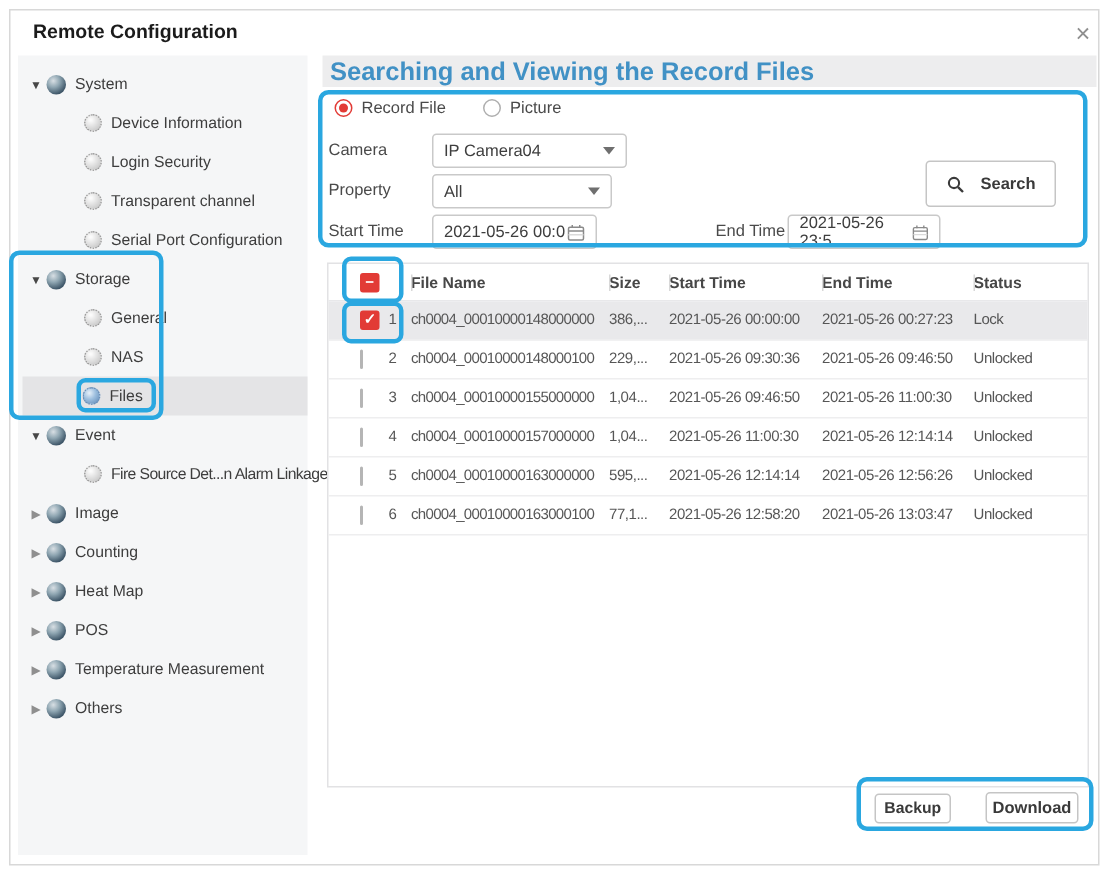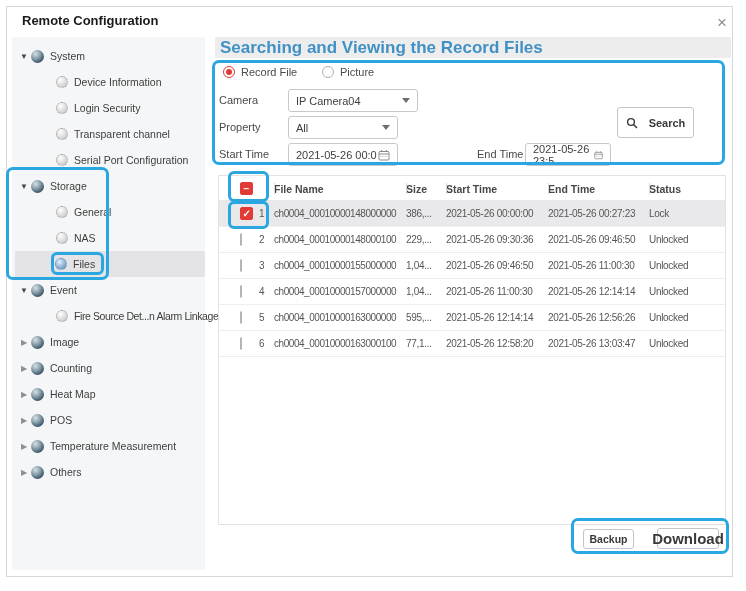--- a/index.html
+++ b/index.html
@@ -38,38 +38,38 @@
          display:flex;align-items:center;padding:0 7px;font-size:11px;color:#3e3e3e;cursor:pointer}
   .caret{margin-left:auto;width:0;height:0;border-left:4px solid transparent;border-right:4px solid transparent;
          border-top:5px solid #6f6f6f}
   .radio-item{position:absolute;display:flex;align-items:center;gap:6px;font-size:11px;color:#4a4a4a;cursor:pointer}
   .radio{width:12px;height:12px;border-radius:50%;border:1px solid #afafaf;background:#fff;
          display:flex;align-items:center;justify-content:center;flex:0 0 12px}
   .radio.sel{border-color:#e23b36}
   .radio.sel i{display:block;width:6px;height:6px;border-radius:50%;background:#e23b36}
   .btn{border:1px solid #c5c5c5;border-radius:3px;background:#fff;display:flex;align-items:center;
        justify-content:center;font-weight:bold;color:#3a3a3a;cursor:pointer}
-  .search-btn{position:absolute;left:617px;top:107px;width:77px;height:31px;font-size:11px;gap:11px}
+  .search-btn{position:absolute;left:617px;top:107px;width:87px;height:31px;font-size:11px;gap:11px}
 
   
   .tablebox{position:absolute;left:218px;top:175px;width:508px;height:350px;border:1px solid #e2e2e4;background:#fff}
   .grid{display:grid;grid-template-columns:40px 15px 132px 40px 102px 101px 1fr;align-items:center}
   .thead{height:25px;font-size:10.5px;font-weight:bold;color:#474747;border-bottom:1px solid #e8e8ea}
   .th{position:relative;height:25px;display:flex;align-items:center}
   .th.sep::before{content:"";position:absolute;left:0;top:7px;width:1px;height:11px;background:#d8d8d8}
   .tr{height:26px;font-size:10px;letter-spacing:-0.3px;color:#565656;border-bottom:1px solid #eeeeef;cursor:pointer}
   .tr.selected{background:#e9e9eb}
   .cb{width:13px;height:13px;border:1px solid #b5b5b5;border-radius:2px;background:#fff;margin-left:21px;cursor:pointer}
   .cb.red{border-color:#e23b36;background:#e23b36;color:#fff;display:flex;align-items:center;
           justify-content:center;font-size:10px;font-weight:bold;line-height:1}
   .fn{letter-spacing:-0.45px}
 
   
   .backup-btn{position:absolute;left:583px;top:529px;width:51px;height:20px;font-size:10.5px}
-  .download-btn{position:absolute;left:657px;top:528px;width:62px;height:21px;font-size:15px}
+  .download-btn{position:absolute;left:657px;top:528px;width:62px;height:21px;font-size:11px}
 
   
   .hl{position:absolute;border:3px solid #2aa7e0;border-radius:7px;pointer-events:none}
   .hl.small{border-radius:6px}
 </style>
 </head>
 <body>
 
 <div id="root">
 
@@ -173,39 +173,39 @@
     <span>Picture</span>
   </div>
 
   <div class="flabel" style="left:219px;top:94px">Camera</div>
   <div class="field" style="left:288px;top:89px;width:130px">
     <span>IP Camera04</span>
     <span class="caret"></span>
   </div>
 
   <div class="flabel" style="left:219px;top:121px">Property</div>
-  <div class="field" style="left:288px;top:116px;width:110px">
+  <div class="field" style="left:288px;top:116px;width:120px">
     <span>All</span>
     <span class="caret"></span>
   </div>
 
   <div class="flabel" style="left:219px;top:148px">Start Time</div>
   <div class="field" style="left:288px;top:143px;width:110px">
     <span>2021-05-26 00:0</span>
     <svg style="margin-left:auto" width="12" height="12" viewBox="0 0 12 12">
       <rect x="1" y="2.5" width="10" height="8.5" rx="1" fill="none" stroke="#8a8a8a"></rect>
       <line x1="1" y1="5" x2="11" y2="5" stroke="#8a8a8a"></line>
       <line x1="3.5" y1="1" x2="3.5" y2="3" stroke="#8a8a8a"></line>
       <line x1="8.5" y1="1" x2="8.5" y2="3" stroke="#8a8a8a"></line>
       <line x1="1" y1="7.5" x2="11" y2="7.5" stroke="#dadada"></line>
     </svg>
   </div>
 
   <div class="flabel" style="left:477px;top:148px">End Time</div>
-  <div class="field" style="left:525px;top:143px;width:86px">
+  <div class="field" style="left:525px;top:143px;width:102px">
     <span>2021-05-26 23:5</span>
     <svg style="margin-left:auto" width="12" height="12" viewBox="0 0 12 12">
       <rect x="1" y="2.5" width="10" height="8.5" rx="1" fill="none" stroke="#8a8a8a"></rect>
       <line x1="1" y1="5" x2="11" y2="5" stroke="#8a8a8a"></line>
       <line x1="3.5" y1="1" x2="3.5" y2="3" stroke="#8a8a8a"></line>
       <line x1="8.5" y1="1" x2="8.5" y2="3" stroke="#8a8a8a"></line>
       <line x1="1" y1="7.5" x2="11" y2="7.5" stroke="#dadada"></line>
     </svg>
   </div>
 

